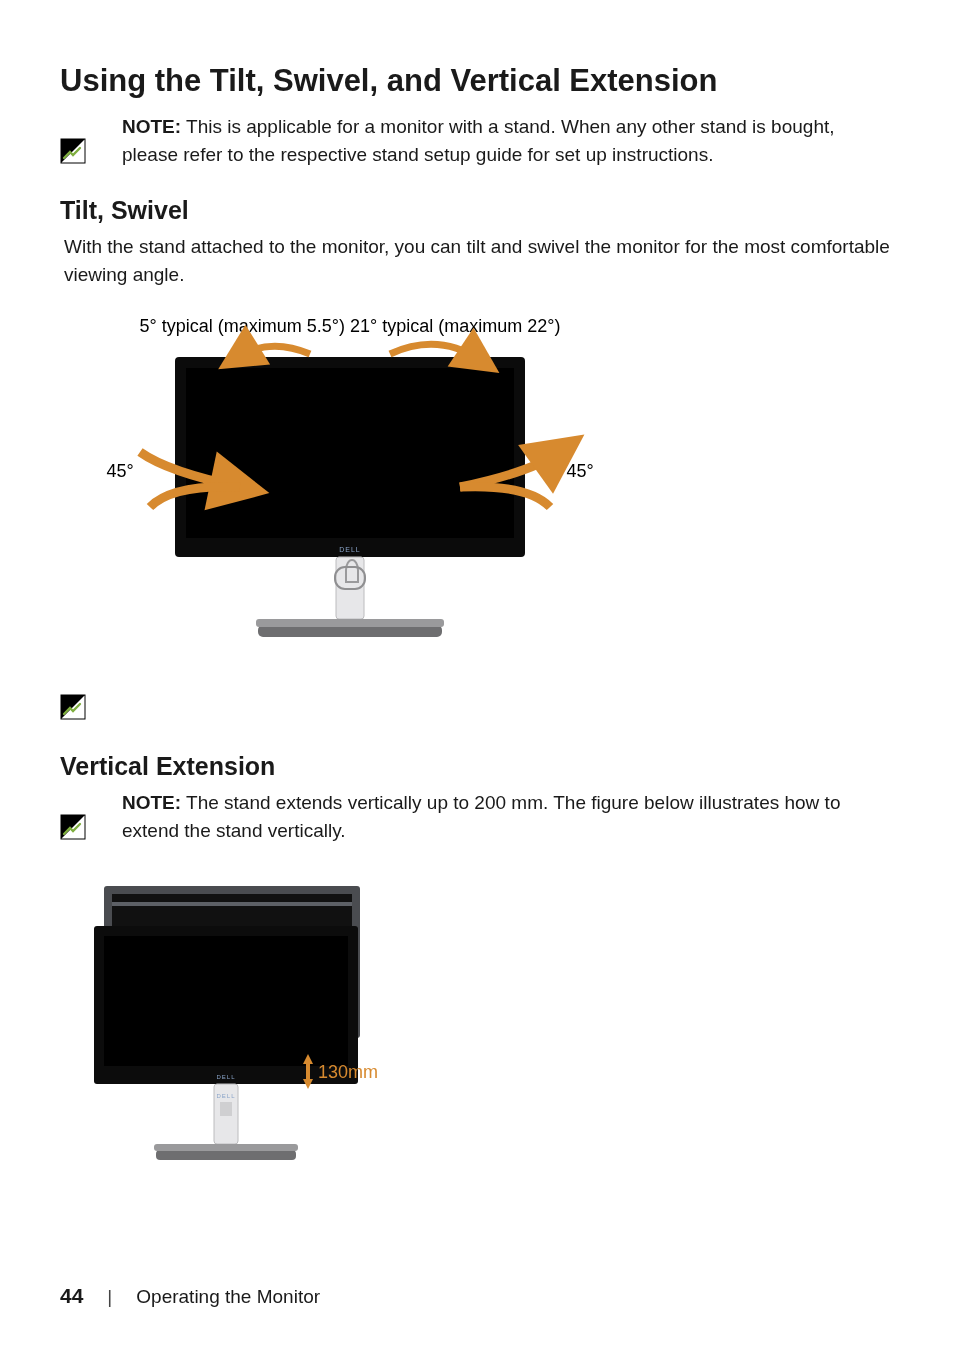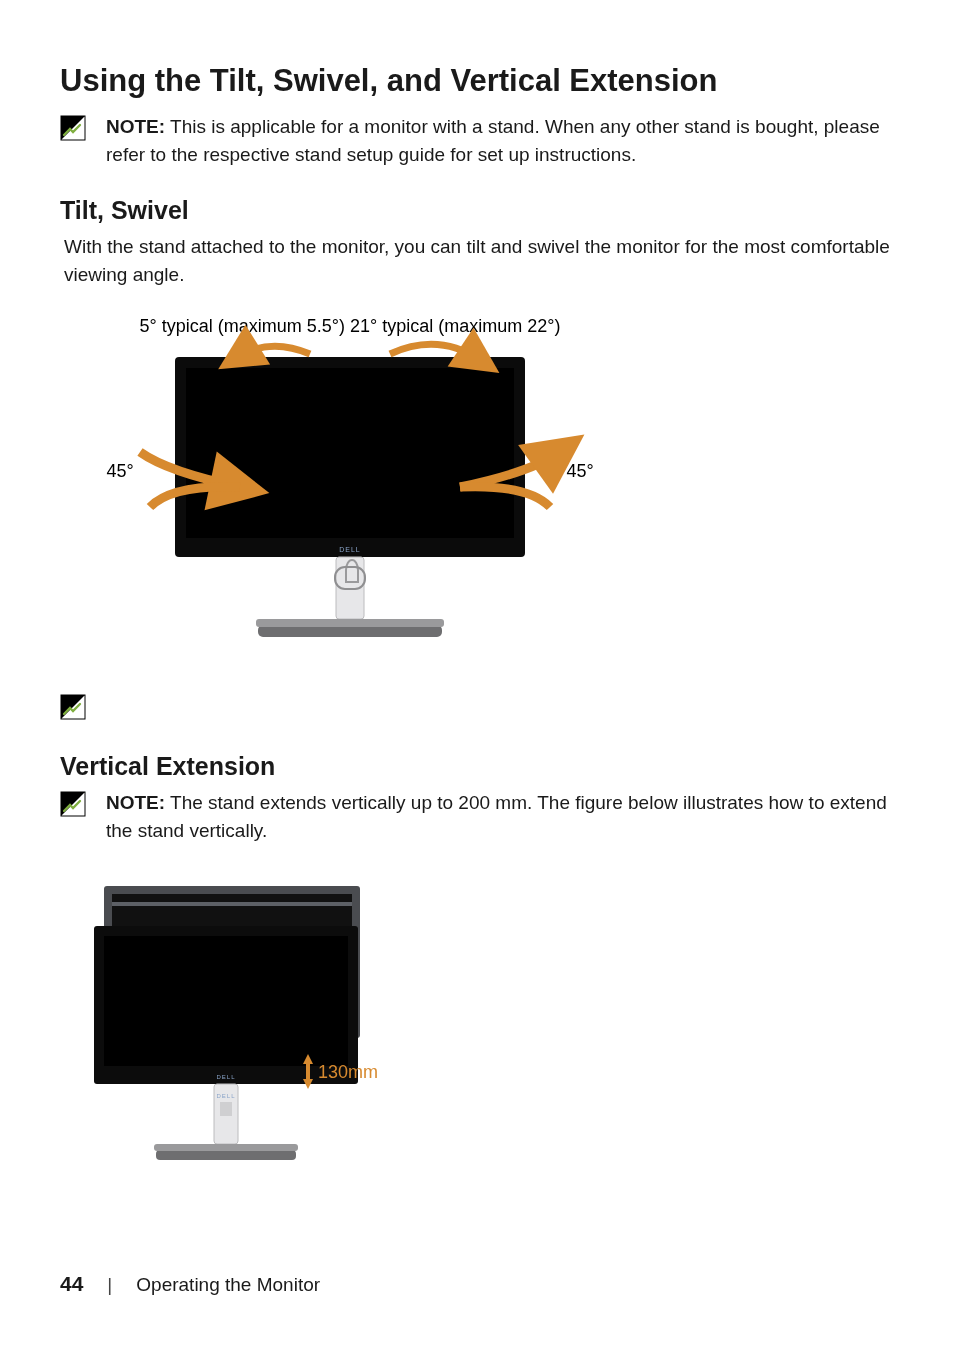--- a/index.html
+++ b/index.html
@@ -6,28 +6,28 @@
   body{
     width:954px;height:1352px;
     font-family:"Segoe UI","Helvetica Neue",Arial,sans-serif;
     color:#1a1a1a;
     position:relative;
     box-sizing:border-box;
     padding:50px 60px 0 60px;
   }
   h1{font-size:31px;font-weight:700;margin:12px 0 14px 0;line-height:1.2;}
   h2{font-size:25px;font-weight:700;margin:28px 0 8px 0;}
-  .note-row{display:flex;align-items:flex-start;margin-bottom:6px;}
+  .note-row{display:flex;align-items:flex-end;margin-bottom:6px;gap:16px;}
   .note-icon{flex:0 0 auto;margin-right:20px;margin-top:2px;}
   .note-body{flex:1;font-size:19px;line-height:1.45;}
   .note-body .lead{font-weight:700;}
   .para{font-size:19px;line-height:1.45;margin:6px 0 16px 4px;}
   .figure{display:flex;justify-content:flex-start;margin:24px 0 30px 0;}
   .footer{
-    position:absolute;left:60px;bottom:56px;
+    position:absolute;left:60px;bottom:44px;
     font-size:19px;display:flex;align-items:baseline;gap:24px;
   }
   .footer .pn{font-weight:700;font-size:21px;}
   .footer .sep{color:#444;}
   .diagram-label{font-family:Arial,sans-serif;font-size:18px;}
   .small-dell{font-family:Arial,sans-serif;font-size:7px;fill:#8aa4c8;letter-spacing:1px;}
   .small-dell2{font-family:Arial,sans-serif;font-size:6px;fill:#8aa4c8;letter-spacing:1px;}
 </style>
 </head>
 <body>

